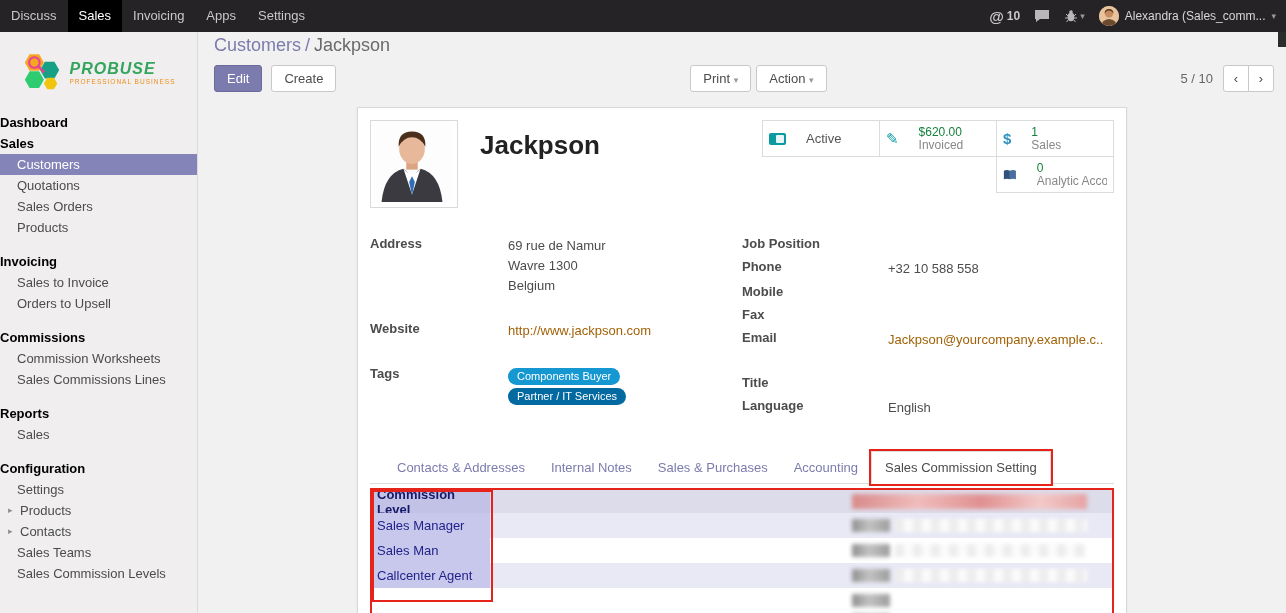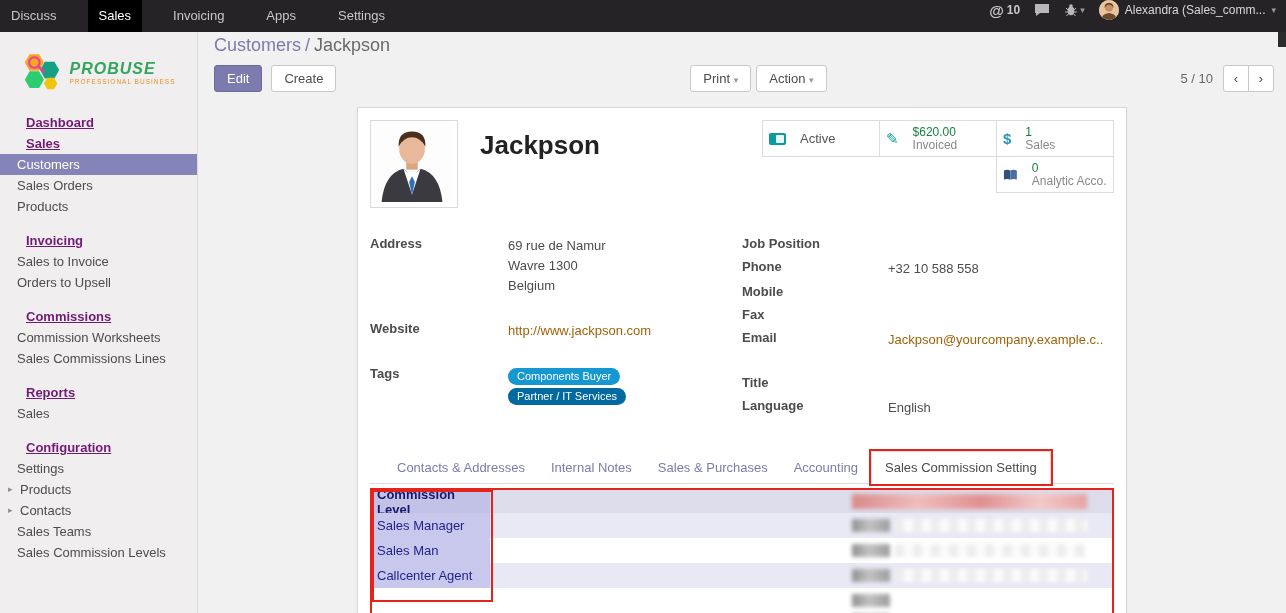--- a/index.html
+++ b/index.html
@@ -1,19 +1,19 @@
 <!DOCTYPE html>
 <html><head>
 <meta charset="utf-8">
 <style>
   html,body{margin:0;padding:0;width:1286px;height:613px;overflow:hidden;
     background:#f1f1f1;font-family:"Liberation Sans",sans-serif;font-size:13px;color:#4c4c4c;}
 
   
-  .topbar{height:32px;background:#262327;display:flex;align-items:flex-start;color:#c9c7c9;gap:20px;}
+  .topbar{height:32px;background:#262327;display:flex;align-items:center;color:#c9c7c9;}
   .topbar .menu{padding:0 11px;line-height:32px;cursor:pointer;font-size:13px;}
   .topbar .menu.active{background:#000;color:#fff;}
   .top-right{margin-left:auto;display:flex;align-items:center;gap:14px;padding-right:10px;}
   .inbox{display:flex;align-items:center;gap:3px;cursor:pointer;}
   .at-icon{font-size:15px;font-weight:bold;}
   .badge-count{font-size:12px;font-weight:bold;}
   .top-ico{display:flex;align-items:center;gap:2px;cursor:pointer;}
   .user-menu{display:flex;align-items:center;gap:6px;cursor:pointer;}
   .avatar-small{width:20px;height:20px;border-radius:50%;overflow:hidden;background:#d8b28c;display:inline-block;}
   .user-name{font-size:12px;color:#d8d6d8;}
@@ -24,21 +24,21 @@
   
   .app{display:flex;height:581px;}
   .sidebar{width:197px;flex-shrink:0;background:#f0eeee;border-right:1px solid #dcdada;overflow:hidden;}
   .main{flex:1;display:flex;flex-direction:column;background:#f1f1f1;position:relative;}
 
   
   .logo{display:flex;align-items:center;justify-content:center;gap:6px;padding:18px 6px 14px;cursor:pointer;}
   .logo-title{font-weight:bold;font-size:16px;letter-spacing:1px;color:#33a55c;font-style:italic;}
   .logo-sub{font-size:6.5px;color:#ef8e1b;letter-spacing:1px;}
   .nav{padding-top:4px;}
-  .nav-heading{font-weight:bold;color:#701a75;padding:2px 26px;line-height:17px;cursor:pointer;text-decoration:underline;}
+  .nav-heading{font-weight:bold;color:#000000;padding:2px 0;line-height:17px;cursor:pointer;}
   .nav-heading.mt{margin-top:13px;}
   .nav-item{padding:2px 10px 2px 17px;line-height:17px;color:#4c4c4c;cursor:pointer;display:flex;align-items:center;gap:4px;}
   .nav-item.active{background:#8584b8;color:#fff;}
   .nav-caret{font-size:9px;color:#8f8f8f;margin-left:-9px;width:8px;}
 
   
   .control-panel{padding:0 12px 0 16px;}
   .breadcrumb-row{font-size:18px;line-height:26px;}
   .bc-parent{color:#7c7bad;cursor:pointer;}
   .bc-sep{color:#7c7bad;margin:0 4px;}
@@ -59,21 +59,21 @@
   
   .content{flex:1;overflow:hidden;}
   .sheet{width:770px;box-sizing:border-box;margin:14px auto 0;background:#fff;
     border:1px solid #d8d8d8;box-shadow:0 1px 2px rgba(0,0,0,.06);padding:12px 12px 18px;min-height:486px;}
 
   .sheet-header{display:flex;align-items:flex-start;}
   .avatar-box{width:84px;height:84px;border:1px solid #d9d9d9;padding:1px;background:#fff;flex-shrink:0;}
   .form-title{font-size:26px;font-weight:bold;color:#222;margin:10px 0 0 22px;}
   .stat-group{margin-left:auto;width:356px;display:flex;flex-wrap:wrap;justify-content:flex-end;}
   .stat-btn{box-sizing:border-box;width:118px;height:37px;background:#fff;border:1px solid #dcdcdc;
-    display:flex;align-items:center;gap:14px;padding:0 6px;cursor:pointer;margin-left:-1px;font-size:12px;color:#888;}
+    display:flex;align-items:center;gap:20px;padding:0 6px;cursor:pointer;margin-left:-1px;font-size:12px;color:#888;}
   .stat-btn.row2{margin-top:-1px;}
   .stat-txt{display:flex;flex-direction:column;line-height:13px;overflow:hidden;white-space:nowrap;}
   .stat-val{color:#15803d;}
   .stat-single{color:#555;font-size:13px;}
   .ico-teal{color:#0b9aa0;font-size:15px;}
   .ico-dollar{color:#2e93c0;font-weight:bold;font-size:15px;}
   .toggle-ico{width:17px;height:12px;background:#0b9aa0;border-radius:2px;position:relative;flex-shrink:0;}
   .toggle-ico::after{content:"";position:absolute;right:2px;top:2px;width:8px;height:8px;background:#e8f6f7;border-radius:1px;}
 
   
@@ -178,20 +178,21 @@
       <div class="logo-text">
         <div class="logo-title">PROBUSE</div>
         <div class="logo-sub">PROFESSIONAL BUSINESS</div>
       </div>
     </div>
 
     <div class="nav">
       <div class="nav-heading">Dashboard</div>
       <div class="nav-heading">Sales</div>
       <div class="nav-item active">Customers</div>
+      <div class="nav-item">Quotations</div>
       <div class="nav-item">Sales Orders</div>
       <div class="nav-item">Products</div>
 
       <div class="nav-heading mt">Invoicing</div>
       <div class="nav-item">Sales to Invoice</div>
       <div class="nav-item">Orders to Upsell</div>
 
       <div class="nav-heading mt">Commissions</div>
       <div class="nav-item">Commission Worksheets</div>
       <div class="nav-item">Sales Commissions Lines</div>

